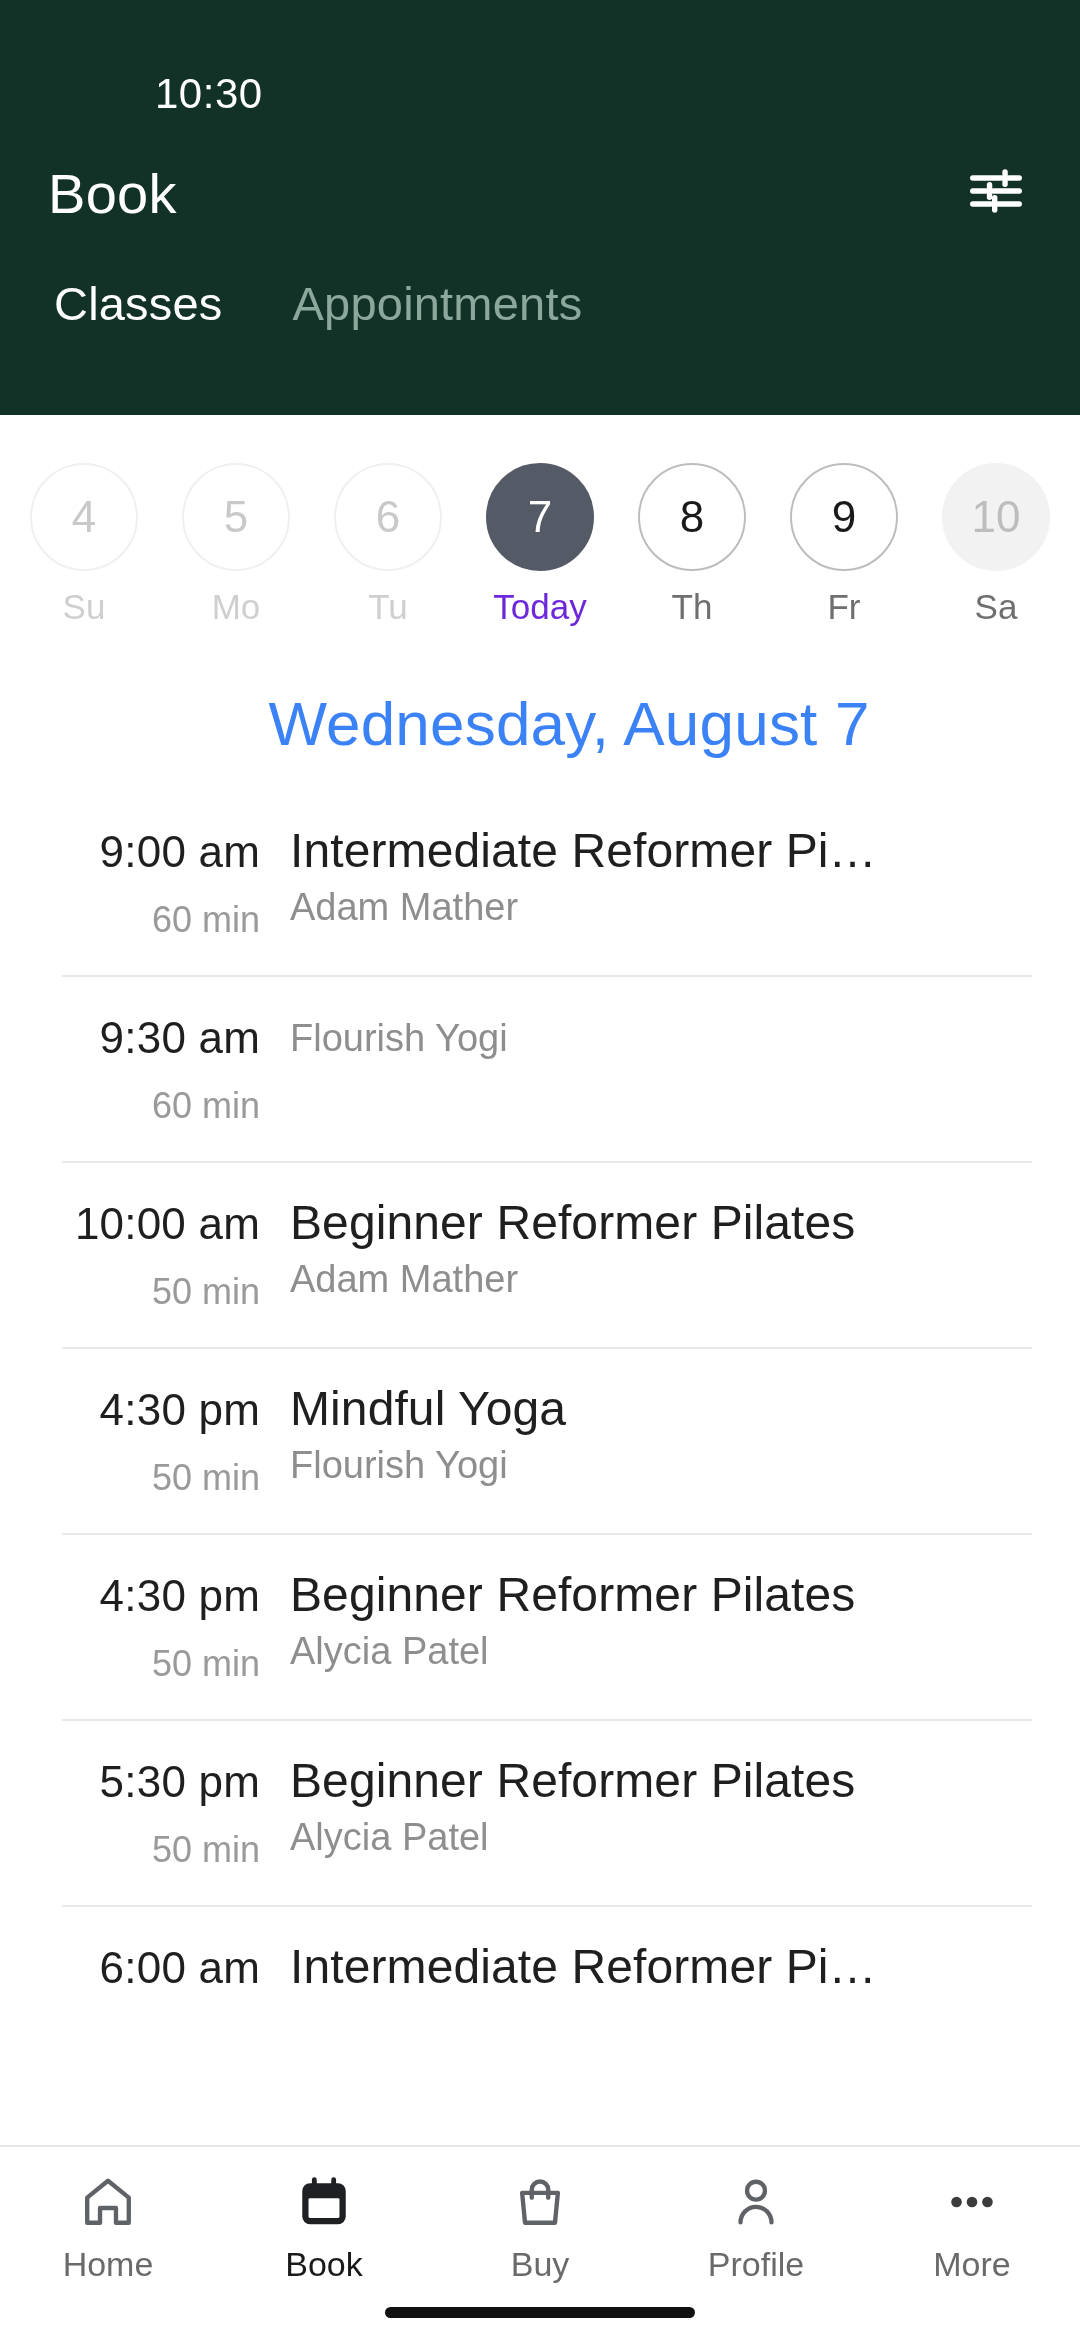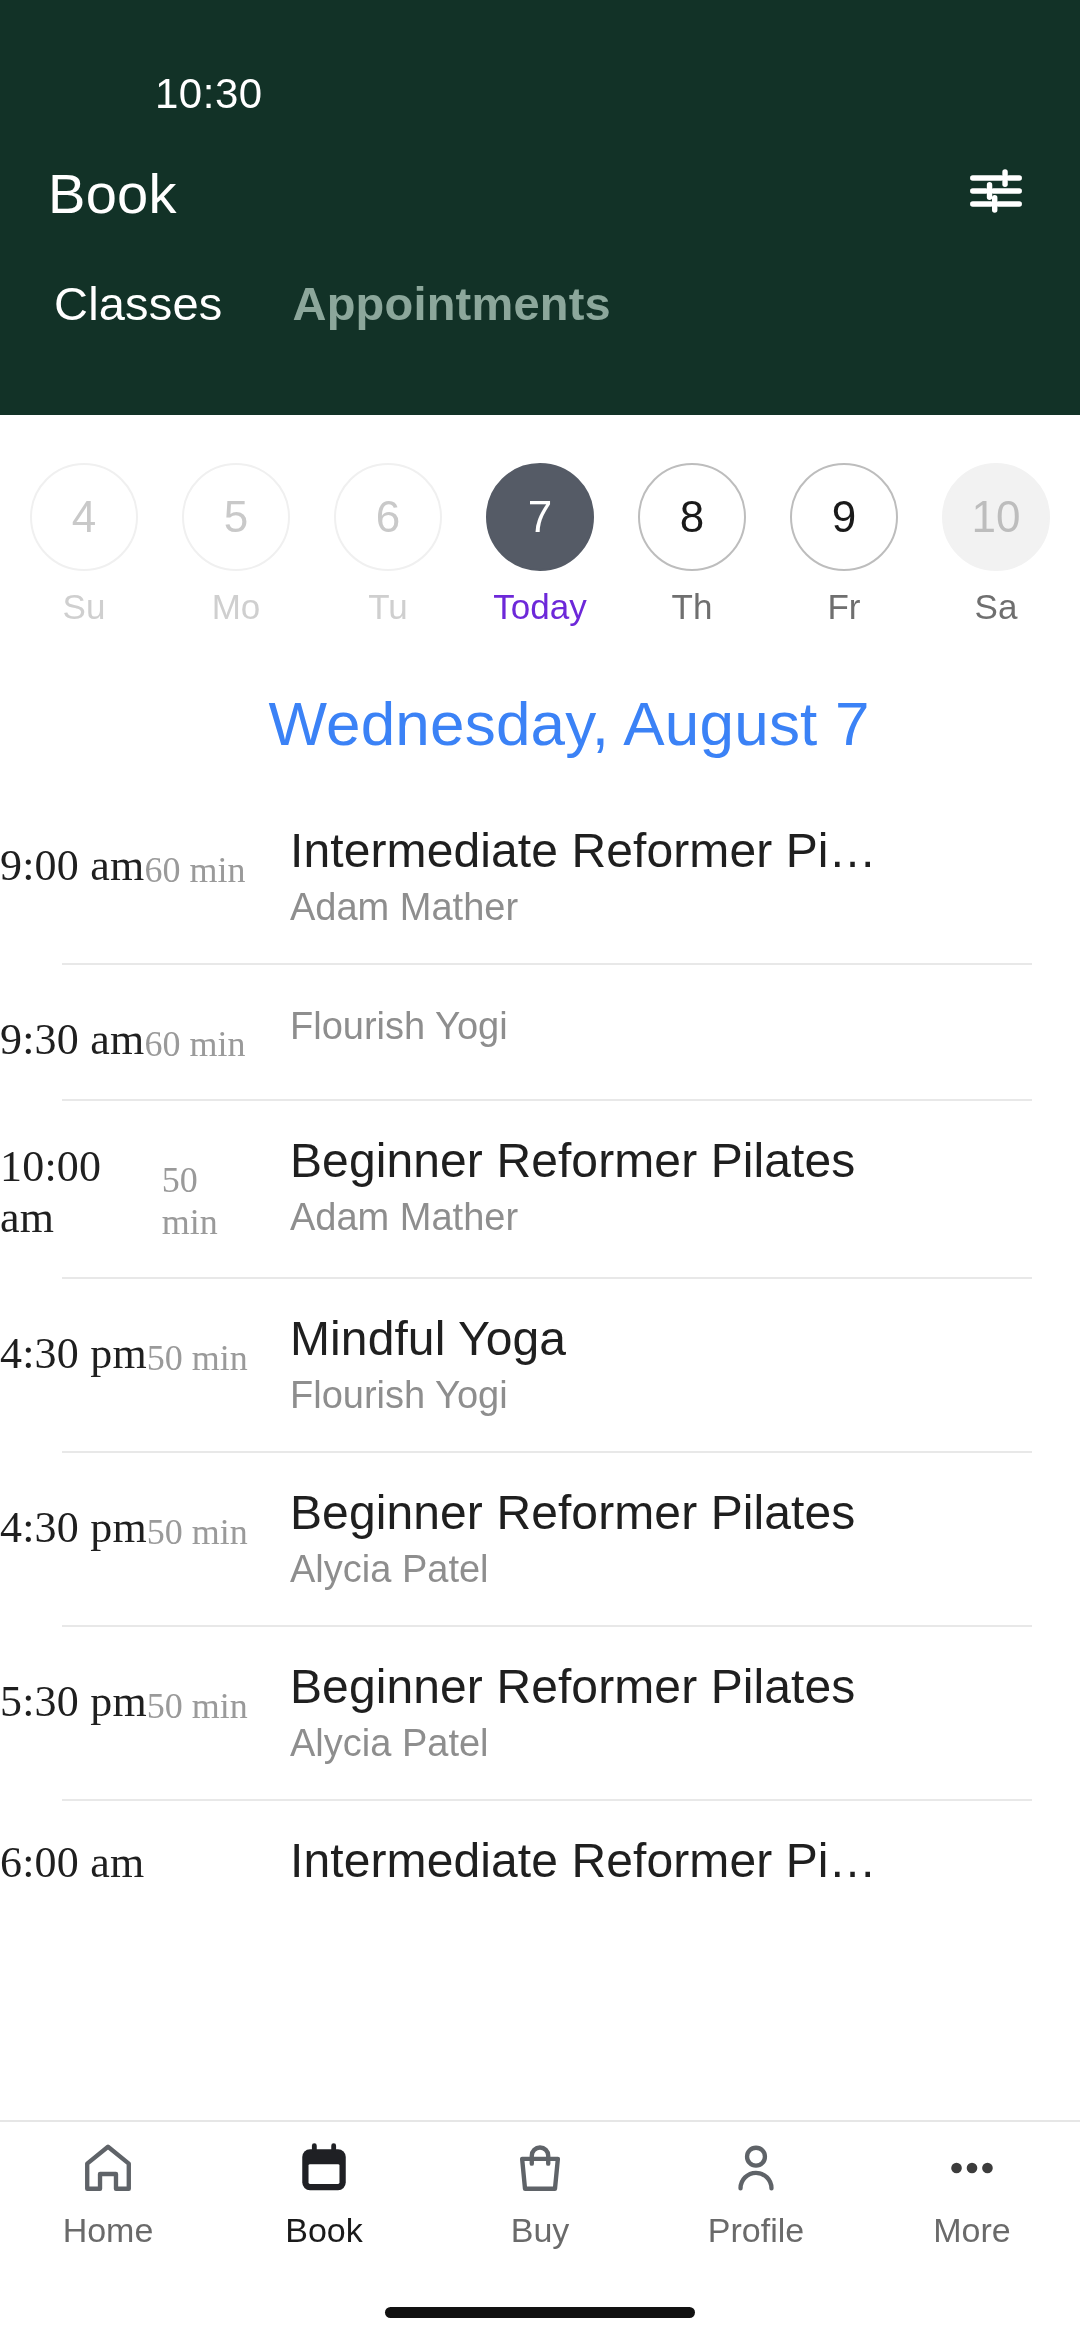--- a/index.html
+++ b/index.html
@@ -54,21 +54,21 @@
     padding-left:28px;
     gap:18px;
   }
   .tab {
     font-size:47px;
     padding:8px 26px 0 26px;
     letter-spacing:0.2px;
     white-space:nowrap;
   }
   .tab.active { color:#ffffff; }
-  .tab.inactive { color:#8ca79b;font-weight:bold; }
+  .tab.inactive { color:#8ca79b; }
 
   
   .datestrip {
     flex:0 0 auto;
     height:235px;
     display:flex;
     align-items:flex-start;
     padding:48px 8px 0 8px;
     background:#ffffff;
   }
@@ -135,24 +135,23 @@
   .classrow + .classrow::before {
     content:"";
     position:absolute;
     left:62px; right:48px; top:0;
     height:2px;
     background:#e8e8e8;
   }
   .timecol {
     width:290px;
     flex:0 0 290px;
-    display:flex; flex-direction:row; align-items:flex-end;
+    display:flex; flex-direction:column; align-items:flex-end;
     padding-right:30px;
     padding-top:4px;
-    font-family:Liberation Serif, serif;
   }
   .time {
     font-size:44px;
     color:#1f1f1f;
     letter-spacing:0.2px;
   }
   .duration {
     font-size:36px;
     color:#9a9a9a;
     margin-top:22px;
@@ -173,26 +172,26 @@
   .instructor {
     font-size:38px;
     color:#8e8e8e;
     margin-top:8px;
   }
 
   
   .bottomnav {
     position:absolute;
     left:0; right:0; bottom:0;
-    height:220px;
+    height:195px;
     background:#ffffff;
     border-top:2px solid #e6e6e6;
     display:flex;
     align-items:flex-start;
-    padding-top:13px;
+    padding-top:22px;
   }
   .navitem {
     flex:1 1 0;
     display:flex; flex-direction:column; align-items:center;
     gap:10px;
   }
   .navicon {
     height:66px;
     display:flex; align-items:center; justify-content:center;
   }

